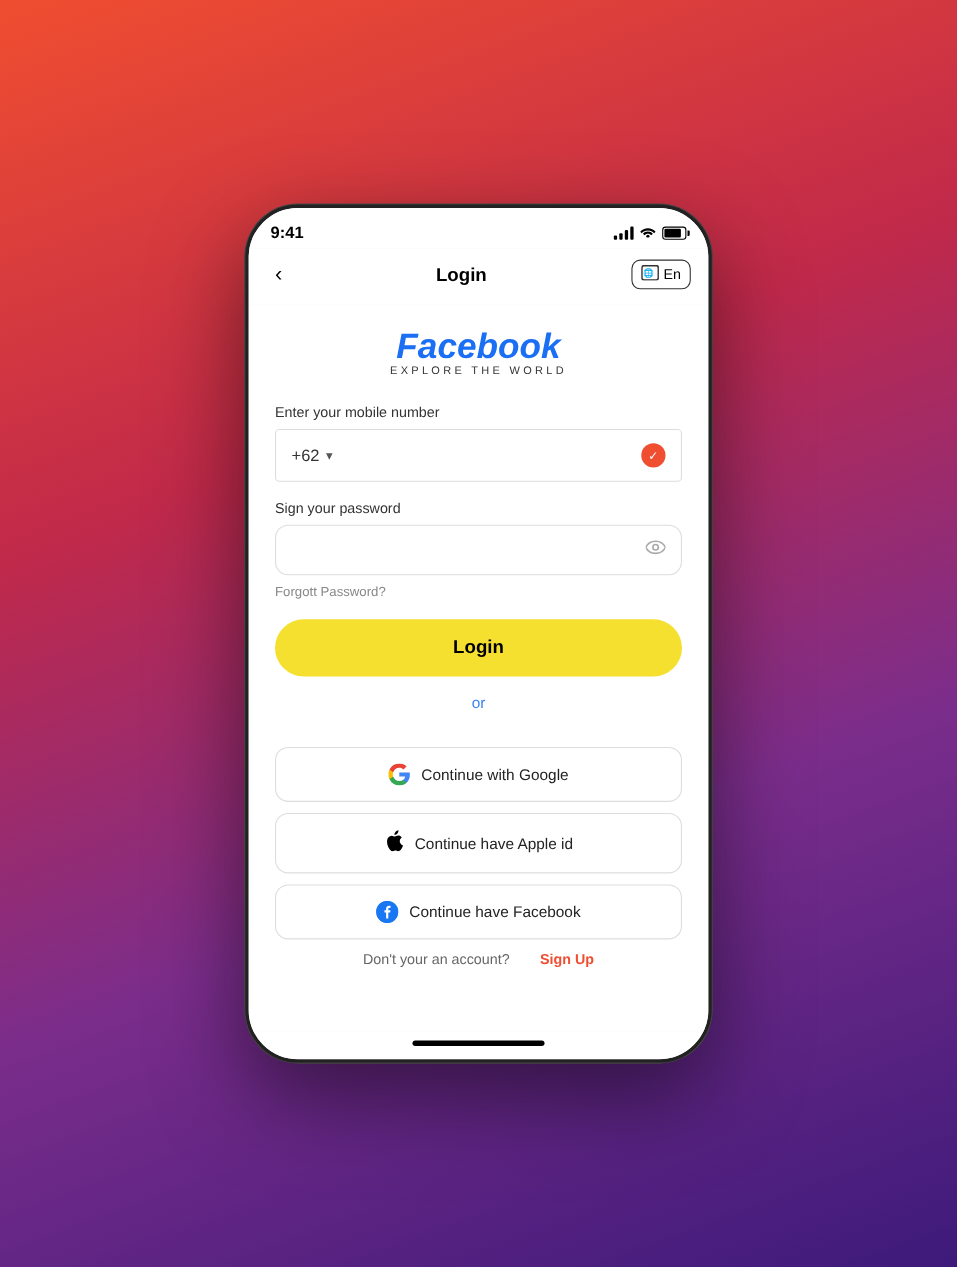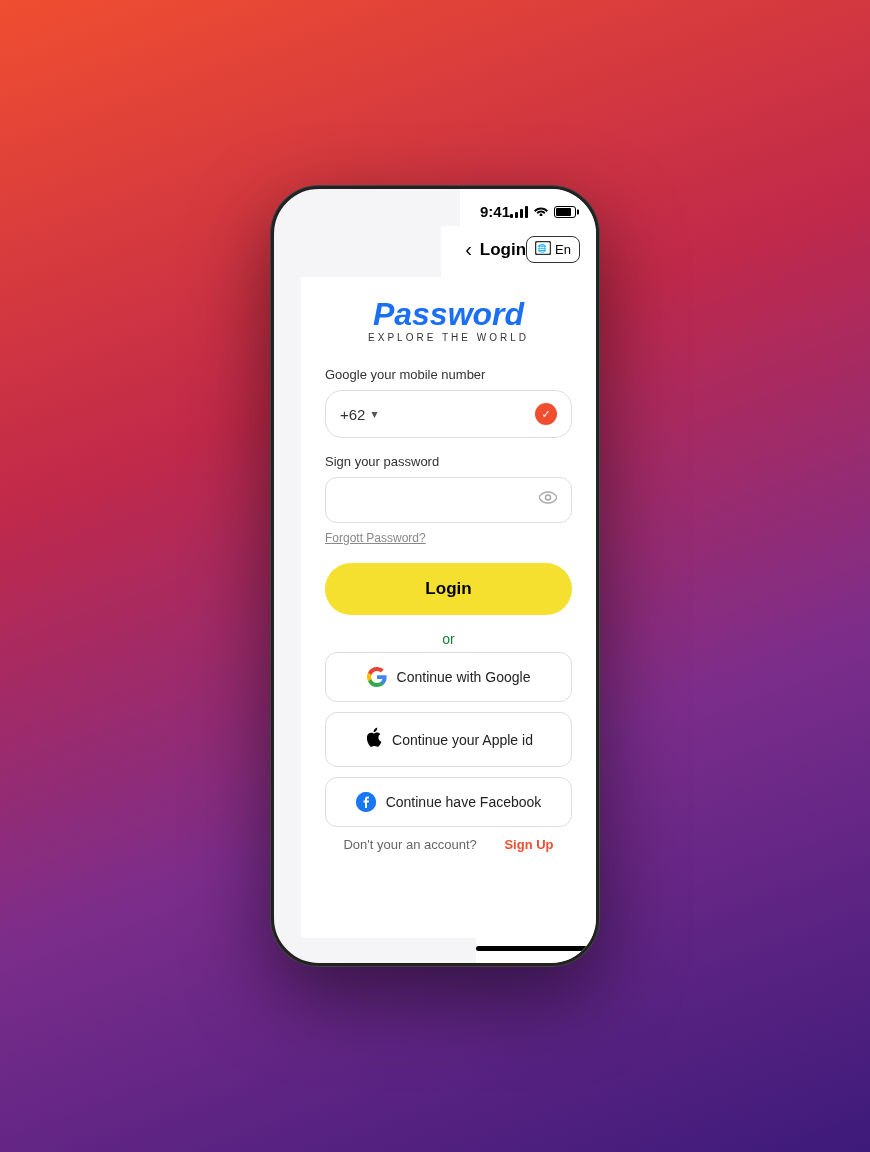--- a/index.html
+++ b/index.html
@@ -9,31 +9,30 @@
       height: 1152px;
       display: flex;
       align-items: center;
       justify-content: center;
       background: linear-gradient(160deg, #f04e30 0%, #c0294a 35%, #7b2d8b 65%, #3d1a7a 100%);
       font-family: -apple-system, BlinkMacSystemFont, 'Segoe UI', sans-serif;
       overflow: hidden;
     }
 
     .phone-frame {
-      width: 328px;
+      width: 424px;
       height: 780px;
       background: #f5f5f7;
       border-radius: 48px;
       border: 3px solid #222;
       box-shadow: 0 0 0 1px #444, 0 30px 80px rgba(0,0,0,0.5);
       overflow: hidden;
       position: relative;
       display: flex;
       flex-direction: column;
-      align-items: flex-end;
     }
 
     
     .status-bar {
       background: white;
       display: flex;
       justify-content: space-between;
       align-items: center;
       padding: 14px 20px 6px;
       flex-shrink: 0;
@@ -179,21 +178,21 @@
     .form-label {
       font-size: 13px;
       color: #333;
       margin-bottom: 8px;
       display: block;
     }
 
     .phone-input-wrapper {
       width: 100%;
       border: 1.5px solid #ddd;
-      border-radius: 17px;
+      border-radius: 4px;
       padding: 12px 14px;
       display: flex;
       align-items: center;
       justify-content: space-between;
       background: white;
       margin-bottom: 16px;
       position: relative;
     }
 
     .phone-code {
@@ -248,40 +247,39 @@
       cursor: pointer;
     }
 
     .forgot-password {
       font-size: 12px;
       color: #888;
       text-align: left;
       margin-bottom: 18px;
       cursor: pointer;
       width: 100%;
-      text-decoration: underline;
     }
 
     .login-button {
       width: 100%;
       background: #f5e030;
       border: none;
       border-radius: 50px;
       padding: 16px;
       font-size: 17px;
       font-weight: 700;
       color: #000;
       cursor: pointer;
       margin-bottom: 16px;
     }
 
     .or-divider {
       font-size: 14px;
-      color: #15803d;
-      margin-bottom: 5px;
+      color: #3b82f6;
+      margin-bottom: 32px;
       text-align: center;
     }
 
     .social-button {
       width: 100%;
       border: 1.5px solid #ddd;
       border-radius: 12px;
       padding: 14px;
       display: flex;
       align-items: center;
@@ -395,28 +393,28 @@
           <text x="2" y="10" font-size="8" fill="#333" font-family="sans-serif">🌐</text>
         </svg>
       </span>
       <span>En</span>
     </button>
   </div>
 
   <div class="content">
 
     <div class="logo-container">
-      <div class="logo-text">Password</div>
+      <div class="logo-text">Facebook</div>
       <div class="logo-tagline">EXPLORE THE WORLD</div>
     </div>
 
     <div class="form-section">
 
       
-      <label class="form-label">Google your mobile number</label>
+      <label class="form-label">Enter your mobile number</label>
       <div class="phone-input-wrapper">
         <div class="phone-code">
           <span>+62</span>
           <span class="chevron">▾</span>
         </div>
         <div class="check-icon">✓</div>
       </div>
 
       
       <label class="form-label">Sign your password</label>
@@ -452,21 +450,21 @@
         <span>Continue with Google</span>
       </button>
 
       
       <button class="social-button">
         <span class="apple-icon">
           <svg width="18" height="20" viewBox="0 0 18 20" fill="none">
             <path d="M14.44 10.53c-.02-2.15 1.75-3.18 1.83-3.23-1-1.46-2.54-1.66-3.09-1.68-1.32-.13-2.57.78-3.24.78-.67 0-1.7-.76-2.8-.74-1.44.02-2.77.84-3.51 2.13C2.1 10.6 3.26 15 4.78 17.4c.75 1.17 1.64 2.49 2.8 2.45 1.12-.05 1.55-.73 2.9-.73 1.36 0 1.75.73 2.94.71 1.2-.02 1.97-1.2 2.71-2.37.86-1.35 1.21-2.67 1.23-2.74-.03-.01-2.35-.9-2.92-3.19ZM12.3 3.76c.63-.77 1.05-1.83.93-2.9-.9.04-2 .6-2.64 1.36-.58.67-1.09 1.75-.96 2.78 1.01.08 2.03-.52 2.67-1.24Z" fill="#000"></path>
           </svg>
         </span>
-        <span>Continue your Apple id</span>
+        <span>Continue have Apple id</span>
       </button>
 
       
       <button class="social-button">
         <span class="facebook-icon">
           <svg width="20" height="20" viewBox="0 0 20 20" fill="none">
             <circle cx="10" cy="10" r="10" fill="#1877F2"></circle>
             <path d="M13 6.5h-1.5c-.28 0-.5.22-.5.5v1.5H13l-.3 2h-1.7V16h-2v-5.5H7.5v-2H9V7c0-1.38 1.12-2.5 2.5-2.5H13V6.5Z" fill="white"></path>
           </svg>
         </span>

